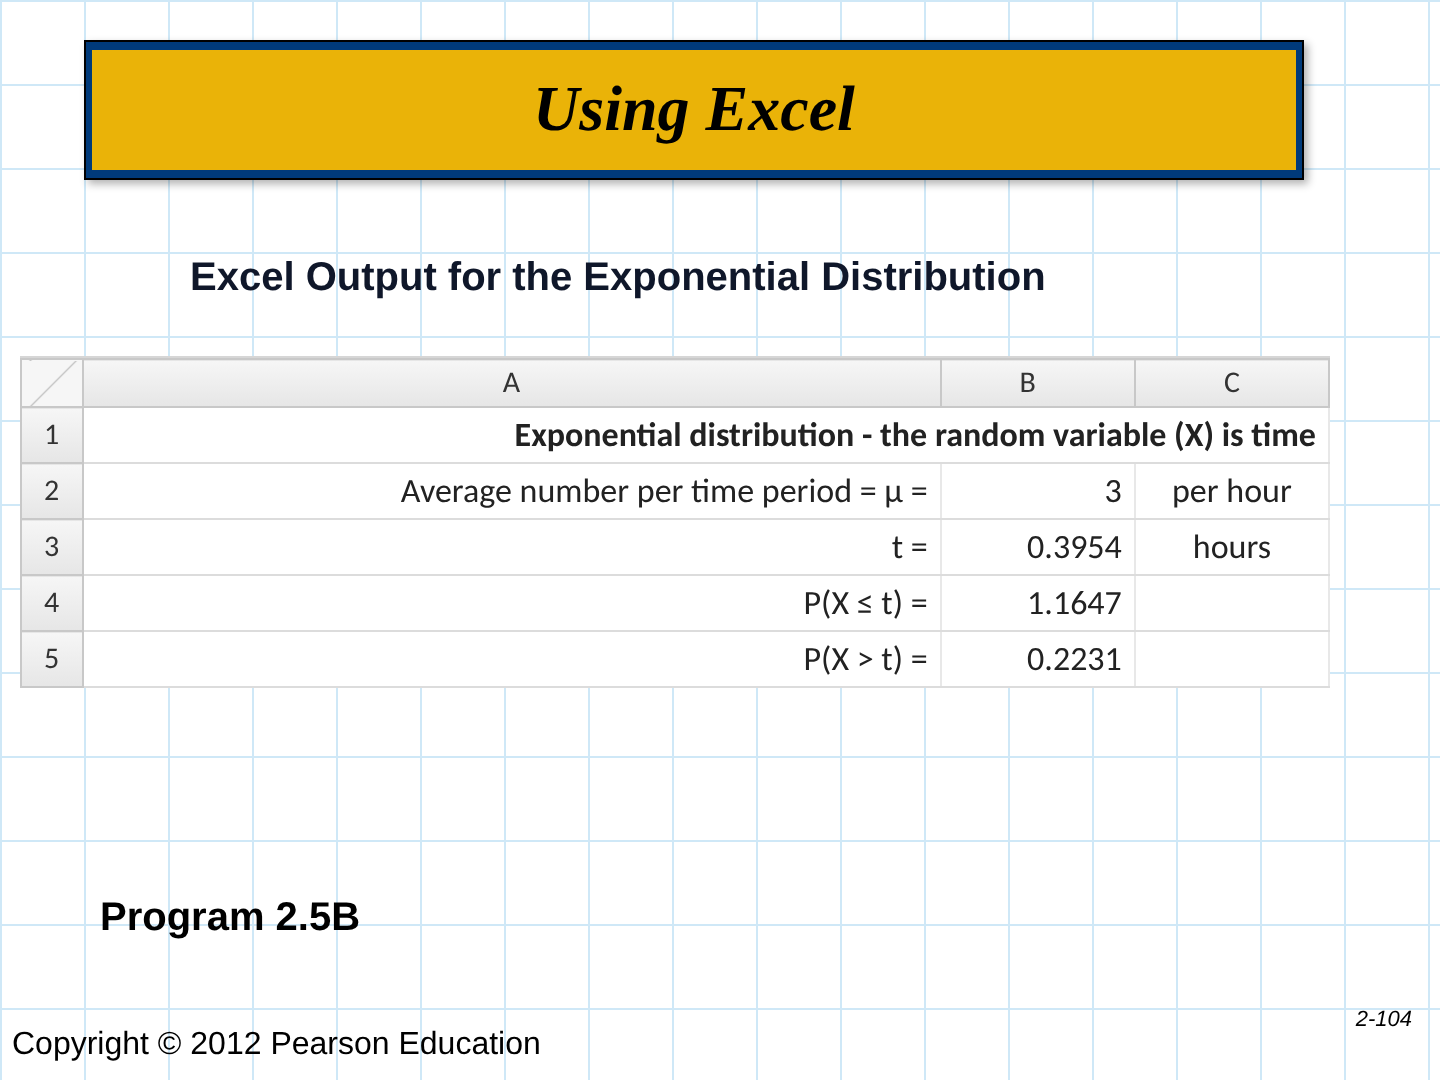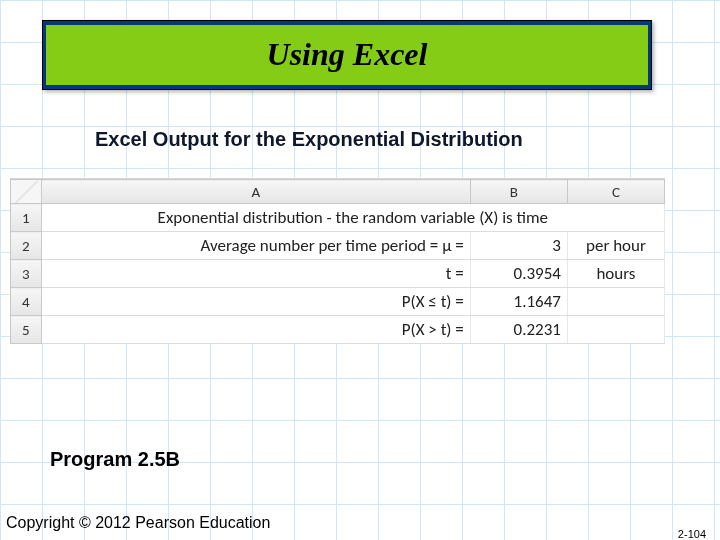--- a/index.html
+++ b/index.html
@@ -26,21 +26,21 @@
     height: 70px;
     background: #003a7a;
     border: 1px solid #000;
     box-shadow: 2px 2px 4px rgba(0,0,0,0.3);
     z-index: 2;
     display: flex;
     align-items: center;
     justify-content: center;
   }
   .title-inner {
-    background: #84cc16;
+    background: #eab308;
     width: 99%;
     height: 88%;
     display: flex;
     align-items: center;
     justify-content: center;
   }
   .title-text {
     font-family: "Times New Roman", serif;
     font-style: italic;
     font-weight: bold;
@@ -117,24 +117,25 @@
     position: absolute;
     left: 6px;
     bottom: 8px;
     font-size: 16px;
     color: #000;
     z-index: 2;
   }
   .page-num {
     position: absolute;
     right: 14px;
-    bottom: 0;
+    bottom: 24px;
     font-size: 11px;
     color: #000;
     z-index: 2;
+    font-style: italic;
   }
 </style>
 </head>
 <body>
 
 <div class="grid-bg"></div>
 
 <div class="title-box">
   <div class="title-inner">
     <div class="title-text">Using Excel</div>
@@ -149,21 +150,21 @@
       <tr>
         <th class="corner"></th>
         <th class="colA">A</th>
         <th class="colB">B</th>
         <th class="colC">C</th>
       </tr>
     </thead>
     <tbody>
       <tr class="row1">
         <td class="rowhead">1</td>
-        <td class="cell colA" colspan="3" style="text-align:center;font-weight:400">Exponential distribution - the random variable (X) is time</td>
+        <td class="cell colA" colspan="3" style="text-align:right;font-weight:700">Exponential distribution - the random variable (X) is time</td>
       </tr>
       <tr>
         <td class="rowhead">2</td>
         <td class="cell colA" style="text-align:right">Average number per time period = μ =</td>
         <td class="cell colB">3</td>
         <td class="cell colC">per hour</td>
       </tr>
       <tr>
         <td class="rowhead">3</td>
         <td class="cell colA">t  =</td>

